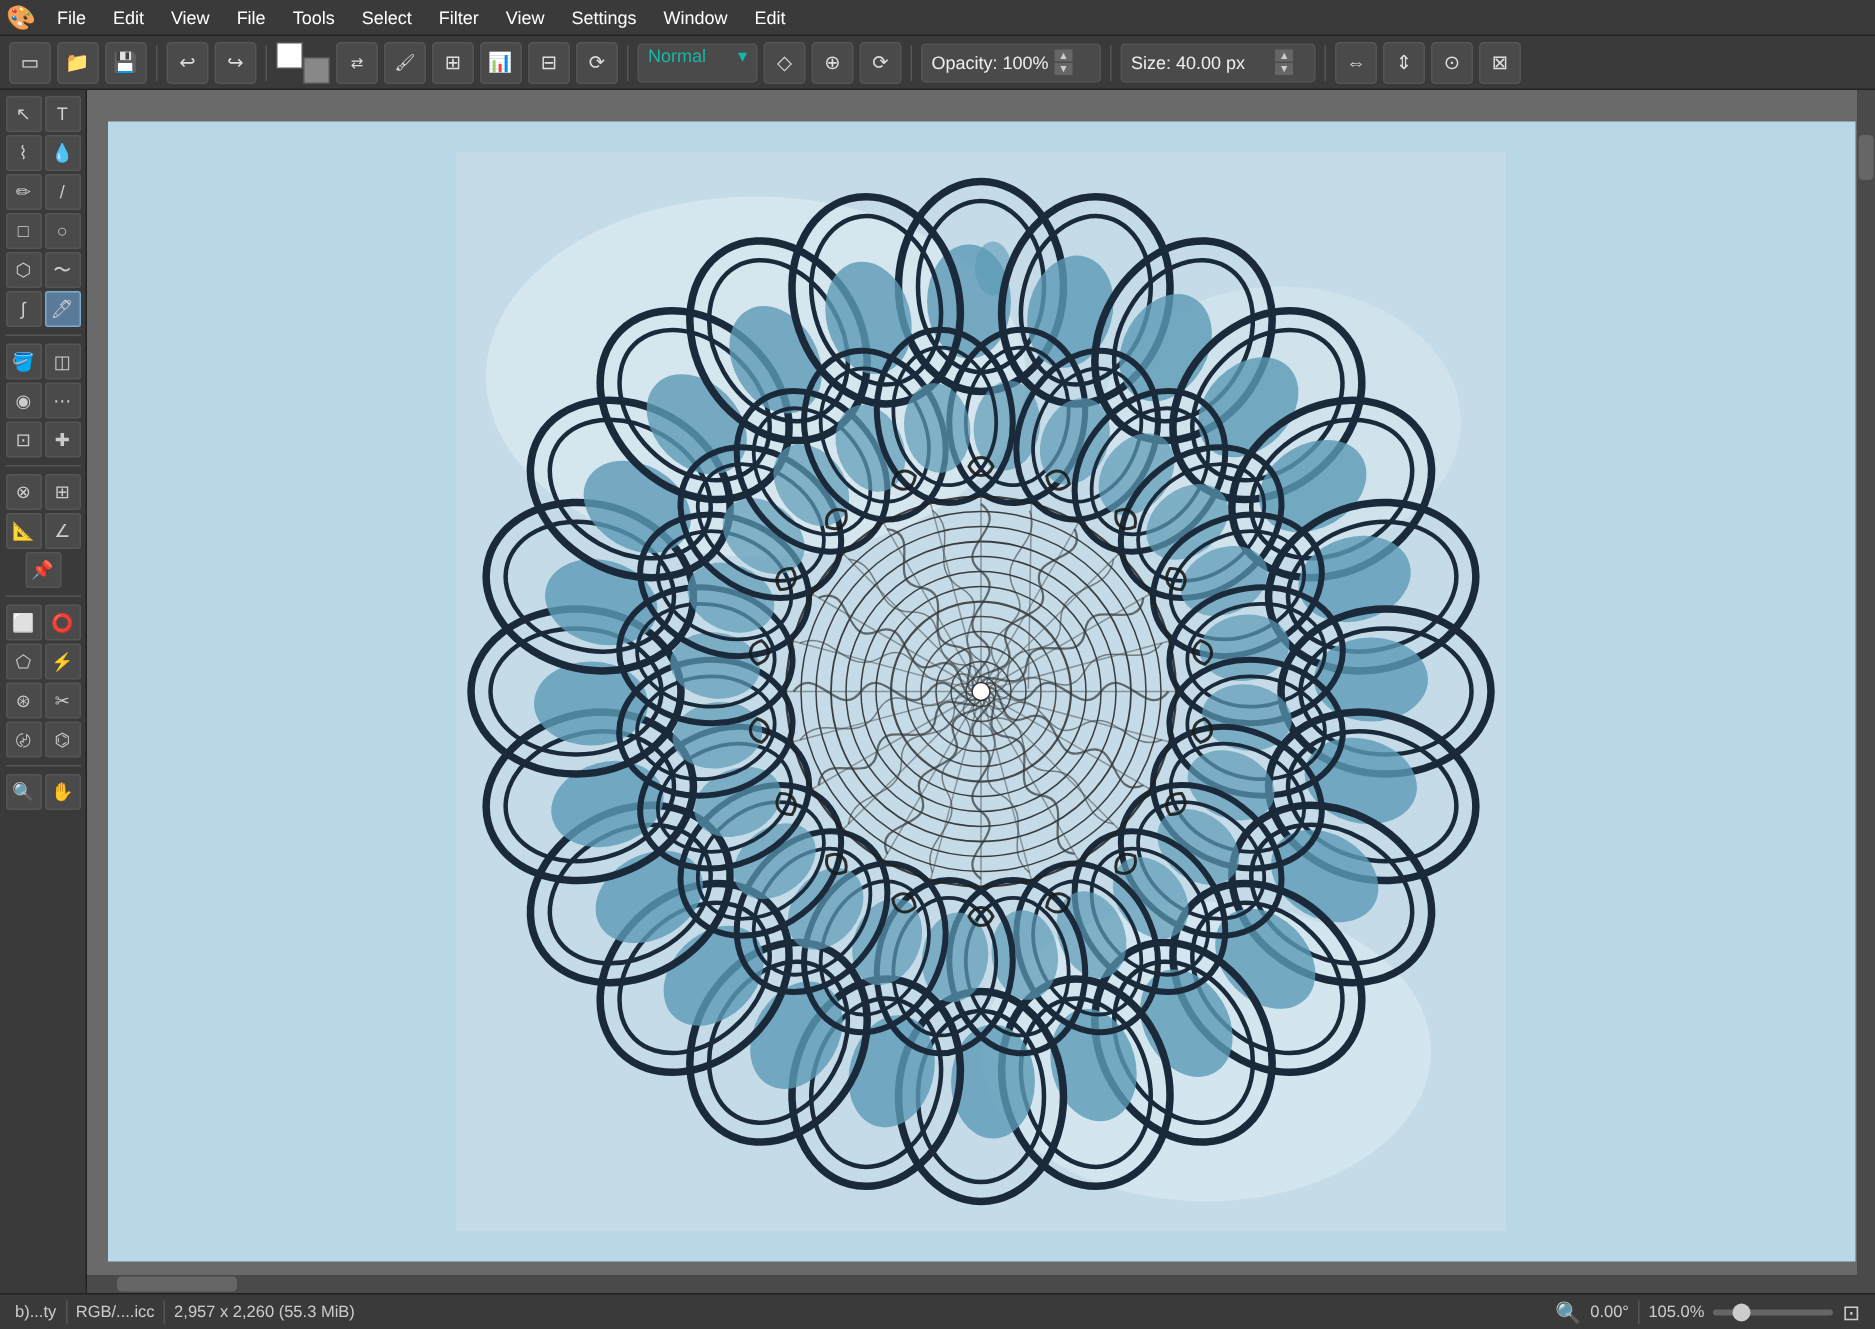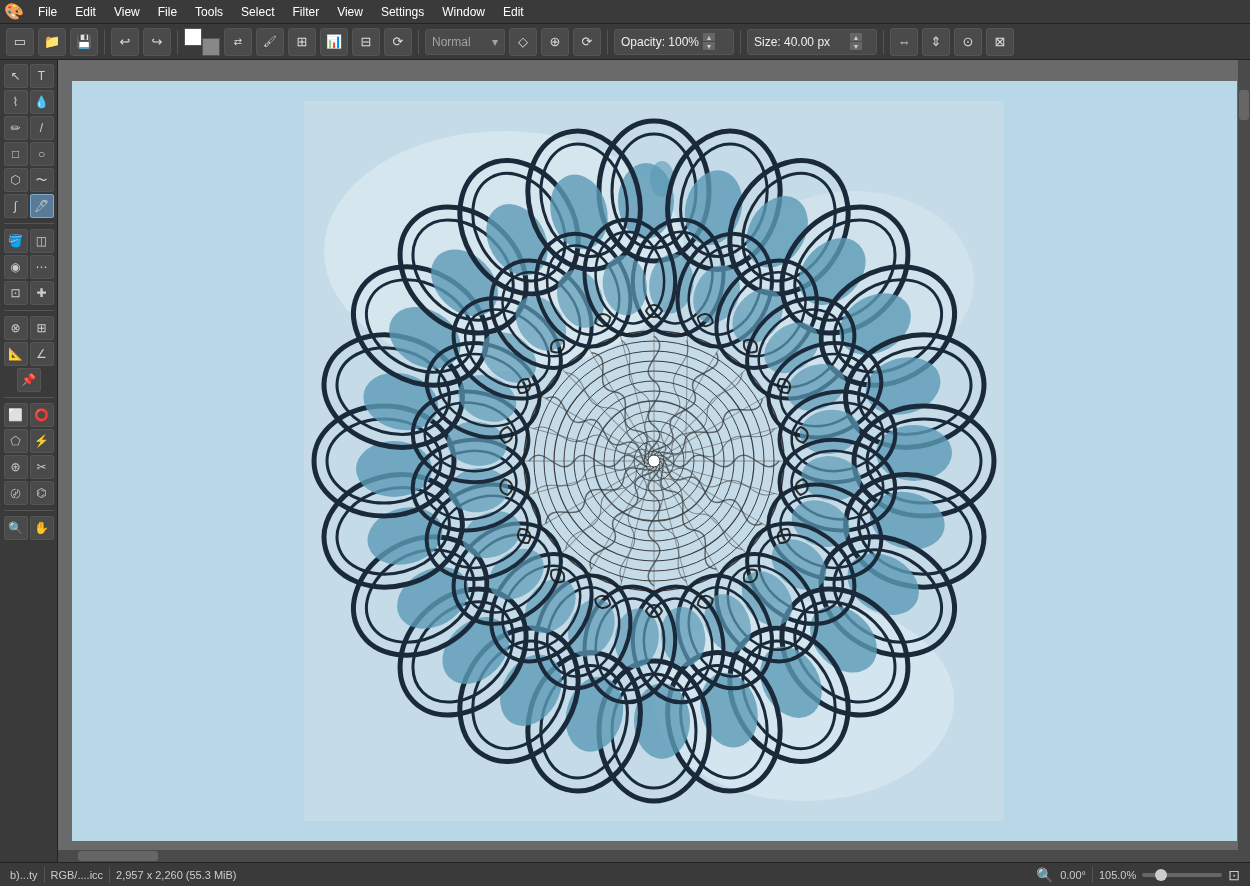--- a/index.html
+++ b/index.html
@@ -9,21 +9,21 @@
     #menubar { display: flex; align-items: center; background: #3a3a3a; height: 24px; border-bottom: 1px solid #222; padding: 0 4px; gap: 2px; }
     .menu-item { padding: 2px 8px; cursor: pointer; font-size: 12px; color: #ffffff; border-radius: 3px; }
 
     
     #toolbar { display: flex; align-items: center; background: #3a3a3a; height: 36px; border-bottom: 1px solid #222; padding: 0 6px; gap: 4px; }
     .tb-btn { width: 28px; height: 28px; display: flex; align-items: center; justify-content: center; background: #4a4a4a; border: 1px solid #555; border-radius: 3px; cursor: pointer; font-size: 13px; color: #ddd; }
     .tb-separator { width: 1px; height: 24px; background: #555; margin: 0 2px; }
     .color-pair { position: relative; width: 36px; height: 28px; }
     .color-pair .bg-swatch { position: absolute; bottom: 0; right: 0; width: 18px; height: 18px; background: #888; border: 1px solid #555; }
     .color-pair .fg-swatch { position: absolute; top: 0; left: 0; width: 18px; height: 18px; background: #fff; border: 1px solid #555; z-index: 1; }
-    .mode-selector { display: flex; align-items: center; background: #4a4a4a; border: 1px solid #555; border-radius: 3px; height: 26px; padding: 0 6px; gap: 16px; cursor: pointer; font-size: 12px; color: #a3a3a3; min-width: 80px; }
+    .mode-selector { display: flex; align-items: flex-start; background: #4a4a4a; border: 1px solid #555; border-radius: 3px; height: 26px; padding: 0 6px; gap: 16px; cursor: pointer; font-size: 12px; color: #14b8a6; min-width: 80px; }
     .opacity-field { display: flex; align-items: center; background: #4a4a4a; border: 1px solid #555; border-radius: 3px; height: 26px; padding: 0 6px; gap: 4px; font-size: 12px; color: #eee; min-width: 120px; }
     .size-field { display: flex; align-items: center; background: #4a4a4a; border: 1px solid #555; border-radius: 3px; height: 26px; padding: 0 6px; gap: 20px; font-size: 12px; color: #eee; min-width: 130px; }
     .spinner-btn { display: flex; flex-direction: column; gap: 1px; }
     .spin-up, .spin-down { width: 12px; height: 8px; background: #666; border: none; cursor: pointer; display: flex; align-items: center; justify-content: center; font-size: 7px; color: #ccc; }
 
     
     #main { display: flex; height: calc(886px - 24px - 36px - 24px); }
 
     
     #toolbox { width: 58px; background: #3a3a3a; border-right: 1px solid #222; display: flex; flex-direction: column; align-items: center; padding: 4px 2px; gap: 2px; overflow: hidden; }

